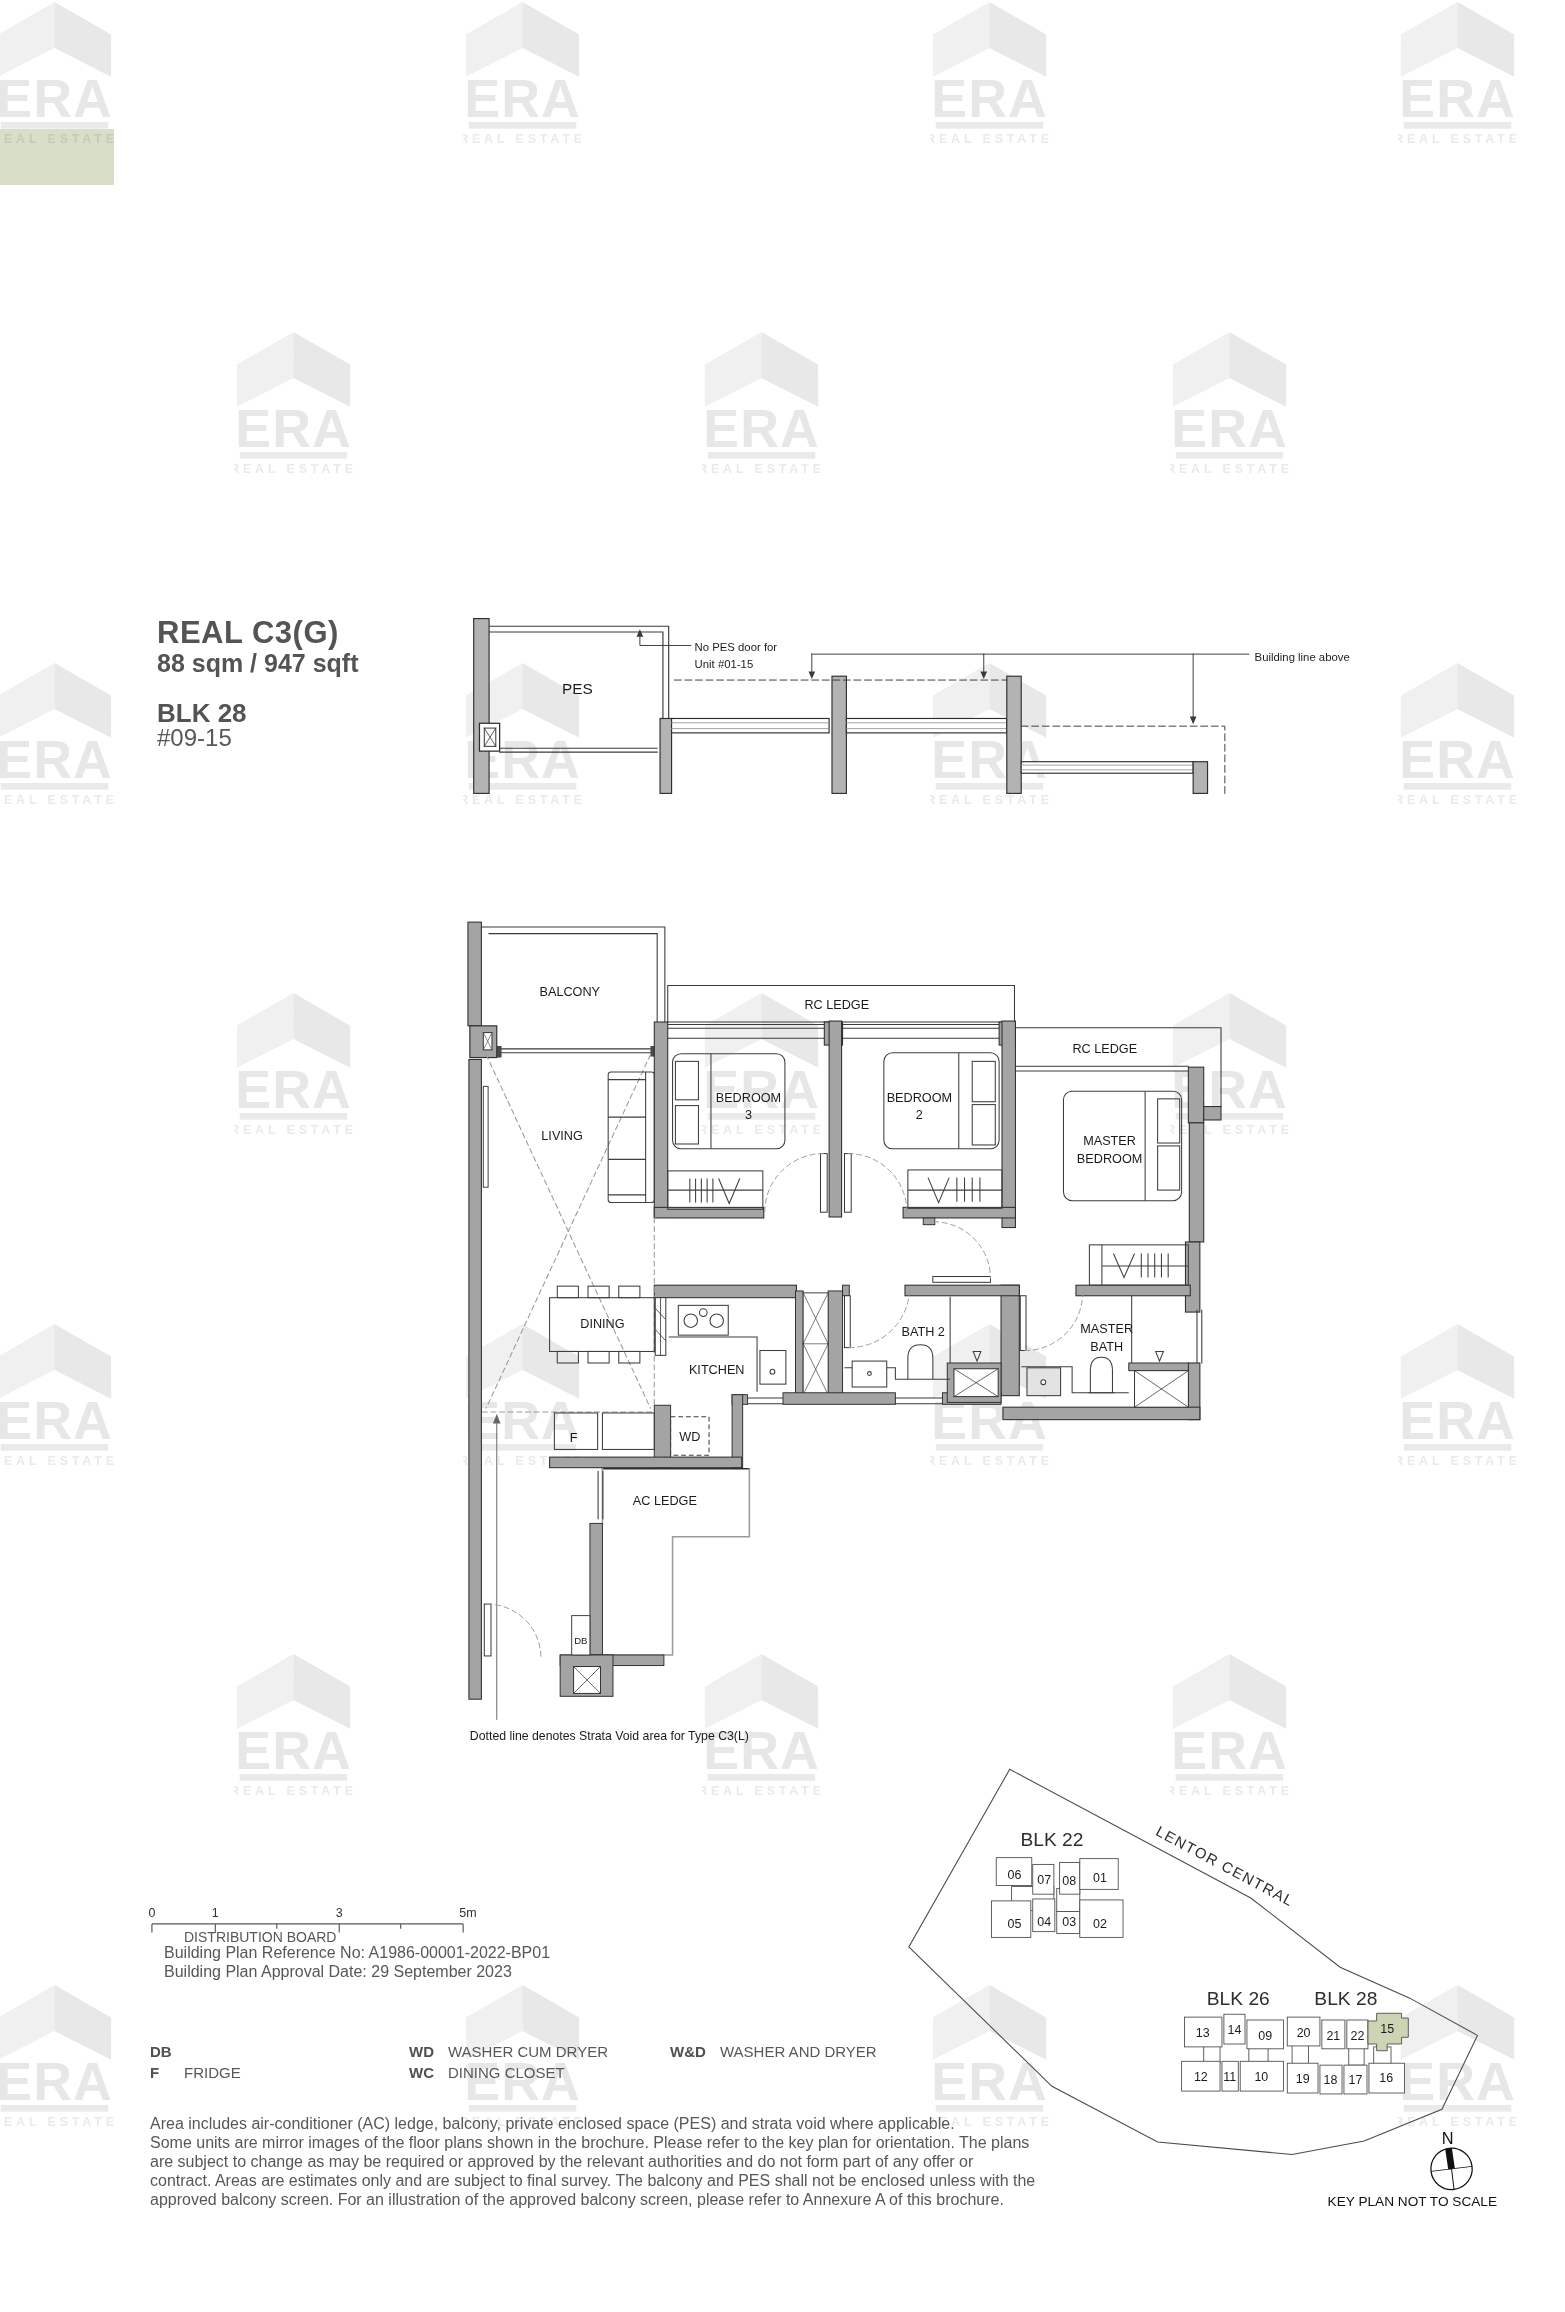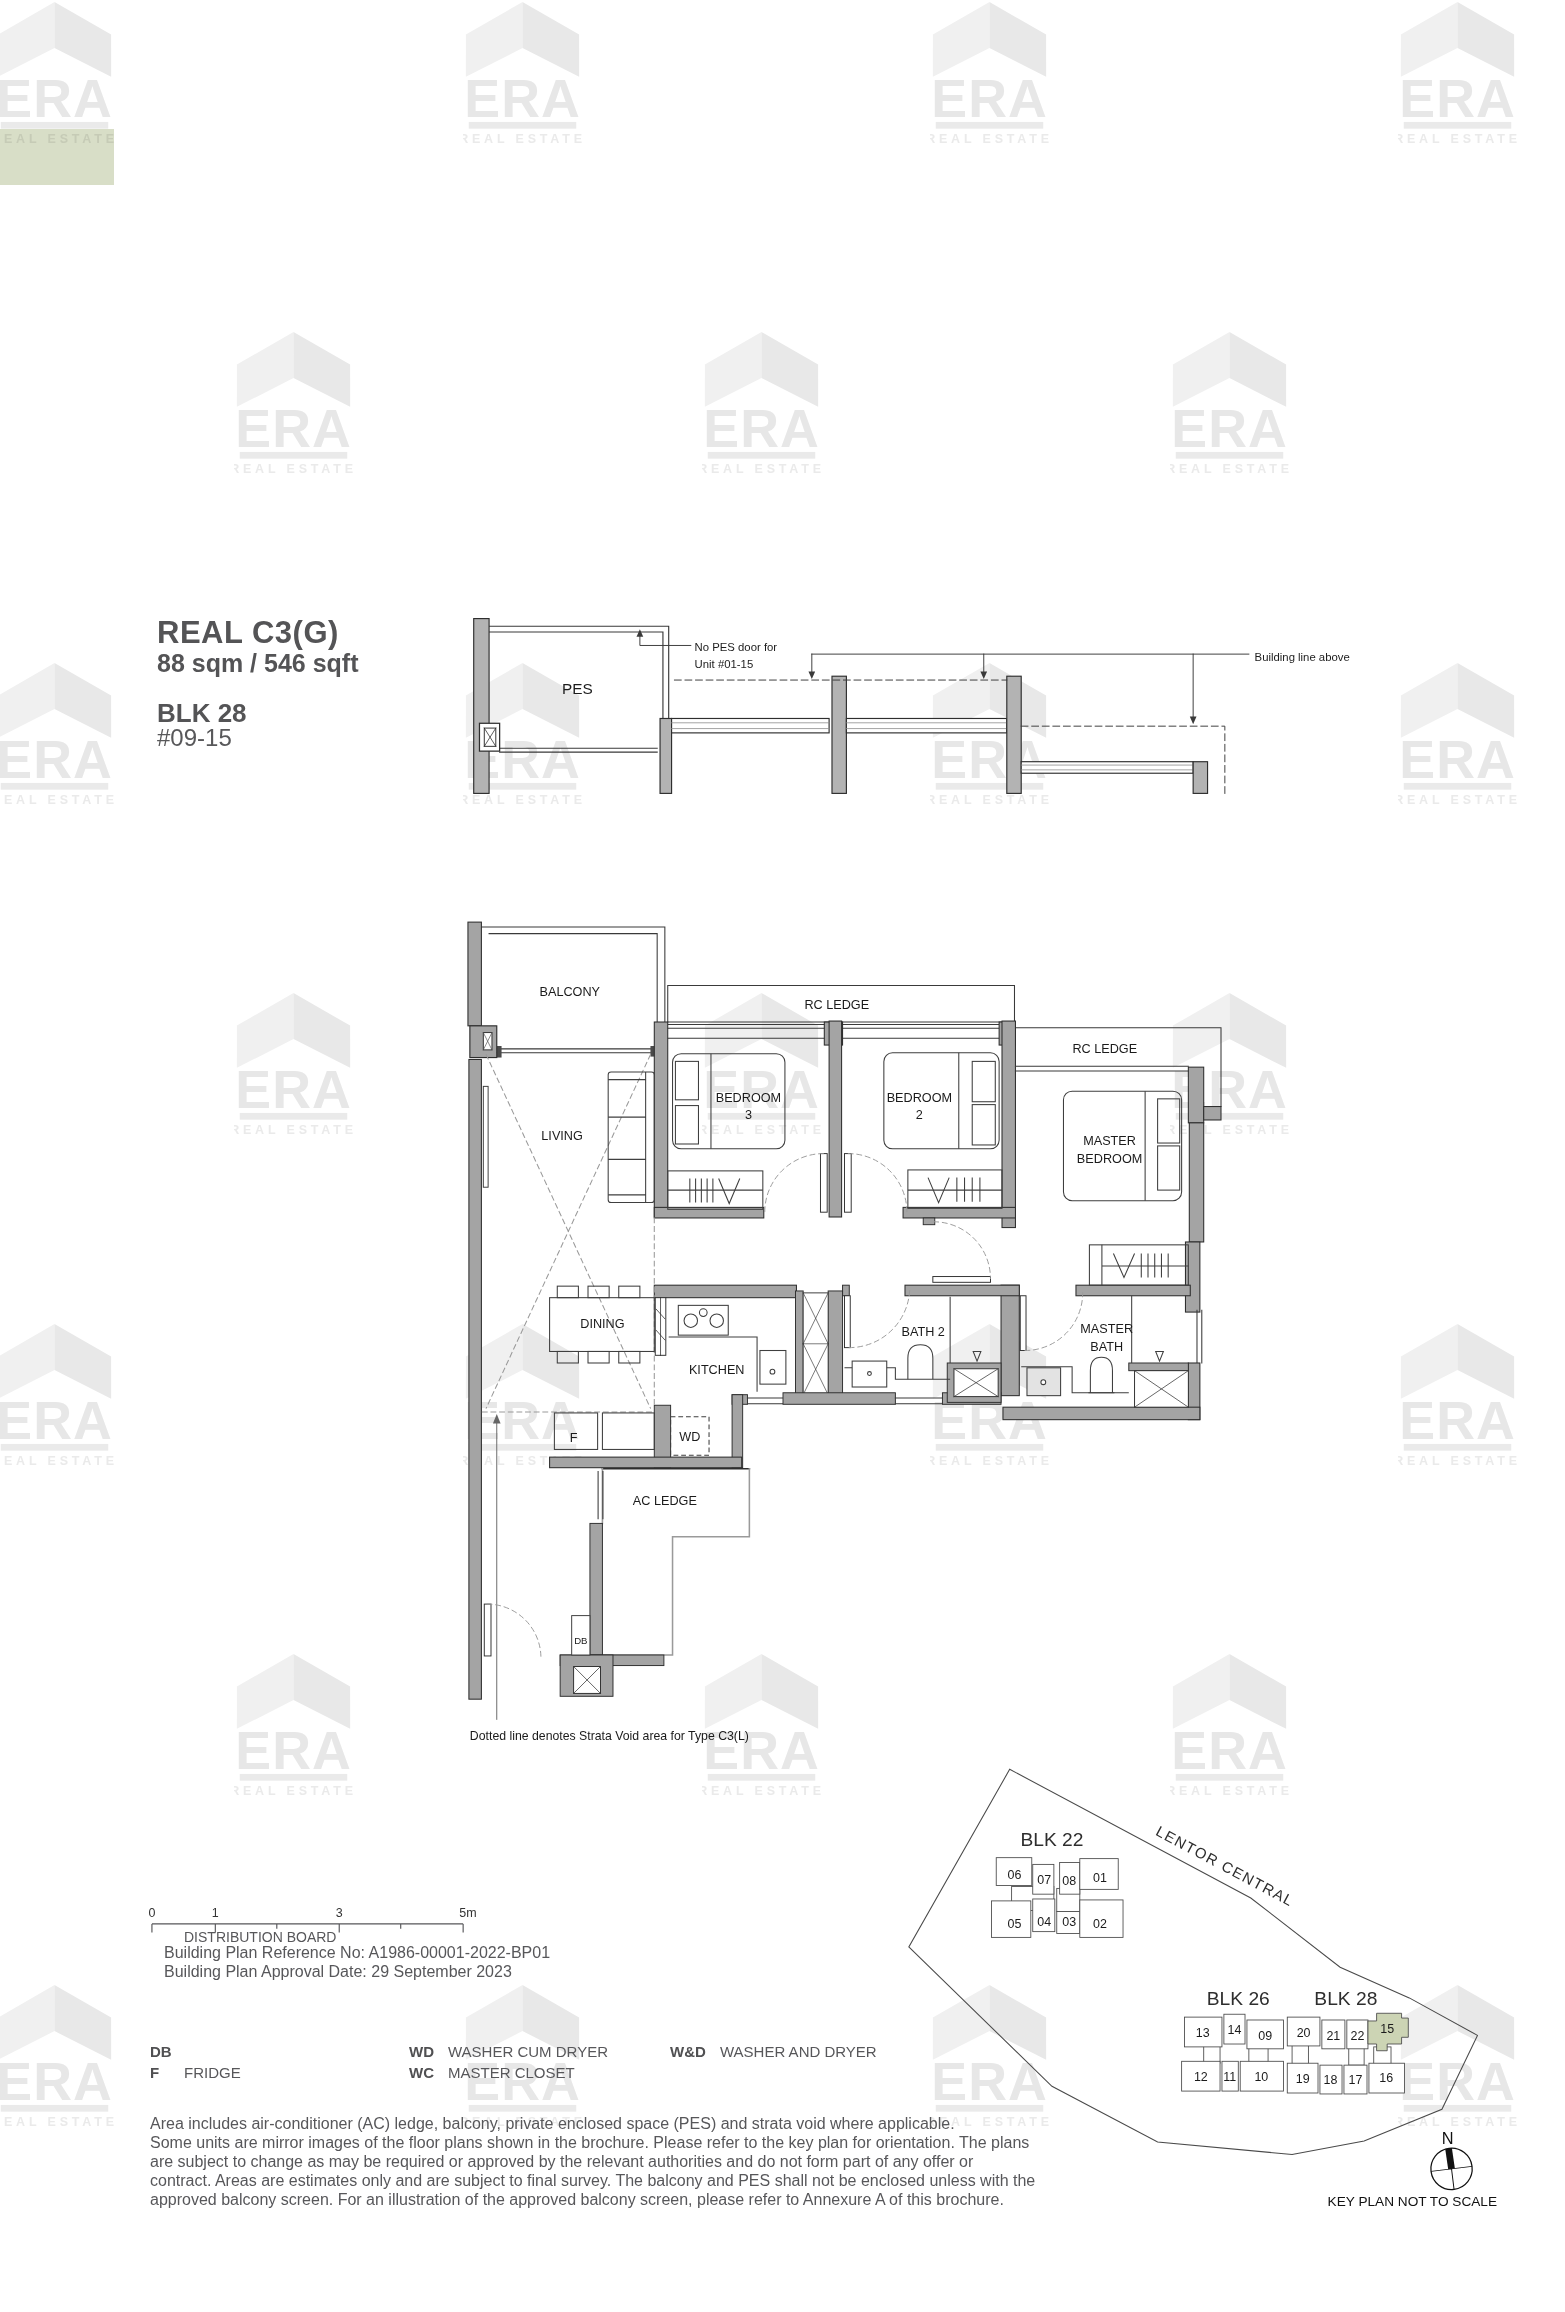--- a/index.html
+++ b/index.html
@@ -98,21 +98,21 @@
 <svg class="wm" style="left:930px;top:1983px" width="119" height="146" viewBox="0 0 124 152">
       <use href="#wm-logo"></use>
     </svg>
 <svg class="wm" style="left:1398px;top:1983px" width="119" height="146" viewBox="0 0 124 152">
       <use href="#wm-logo"></use>
     </svg>
 
 
 <div class="abs" style="left:157px;top:615px;font-size:31px;font-weight:bold;color:#545456;letter-spacing:0.5px;">REAL C3(G)</div>
 
-<div class="abs" style="left:157px;top:649px;font-size:25px;font-weight:bold;color:#545456;">88 sqm / 546 sqft</div>
+<div class="abs" style="left:157px;top:649px;font-size:25px;font-weight:bold;color:#545456;">88 sqm / 947 sqft</div>
 
 <div class="abs" style="left:157px;top:698px;font-size:26px;font-weight:bold;color:#545456;">BLK 28</div>
 
 <div class="abs" style="left:157px;top:724px;font-size:24px;color:#58585a;">#09-15</div>
 
 <svg class="abs" style="left:0;top:0" width="1566" height="2312" viewBox="0 0 1630 2407">
 
 <g stroke-linecap="square">
 
   <g fill="none" stroke="#3a3a3a" stroke-width="1.2">
@@ -834,21 +834,21 @@
 <div class="abs" style="left:150px;top:2064px;font-size:15px;font-weight:bold;color:#505052;">F</div>
 
 <div class="abs" style="left:184px;top:2064px;font-size:15px;color:#57575a;">FRIDGE</div>
 
 <div class="abs" style="left:409px;top:2043px;font-size:15px;font-weight:bold;color:#505052;">WD</div>
 
 <div class="abs" style="left:448px;top:2043px;font-size:15px;color:#57575a;">WASHER CUM DRYER</div>
 
 <div class="abs" style="left:409px;top:2064px;font-size:15px;font-weight:bold;color:#505052;">WC</div>
 
-<div class="abs" style="left:448px;top:2064px;font-size:15px;color:#57575a;">MASTER CLOSET</div>
+<div class="abs" style="left:448px;top:2064px;font-size:15px;color:#57575a;">DINING CLOSET</div>
 
 <div class="abs" style="left:670px;top:2043px;font-size:15px;font-weight:bold;color:#505052;">W&amp;D</div>
 
 <div class="abs" style="left:720px;top:2043px;font-size:15px;color:#57575a;">WASHER AND DRYER</div>
 
 <div class="abs" style="left:150px;top:2114px;font-size:16px;line-height:19px;color:#57575a;">Area includes air-conditioner (AC) ledge, balcony, private enclosed space (PES) and strata void where applicable.<br>Some units are mirror images of the floor plans shown in the brochure. Please refer to the key plan for orientation. The plans<br>are subject to change as may be required or approved by the relevant authorities and do not form part of any offer or<br>contract. Areas are estimates only and are subject to final survey. The balcony and PES shall not be enclosed unless with the<br>approved balcony screen. For an illustration of the approved balcony screen, please refer to Annexure A of this brochure.</div>
 
 </div>
 
 

